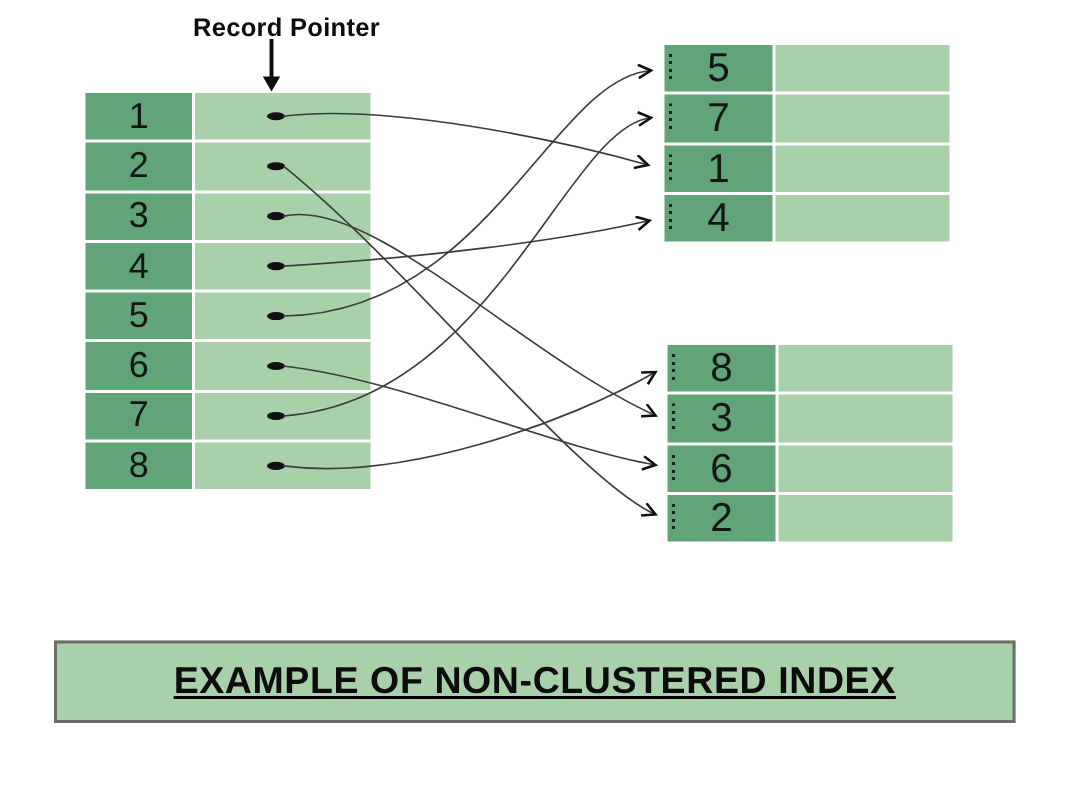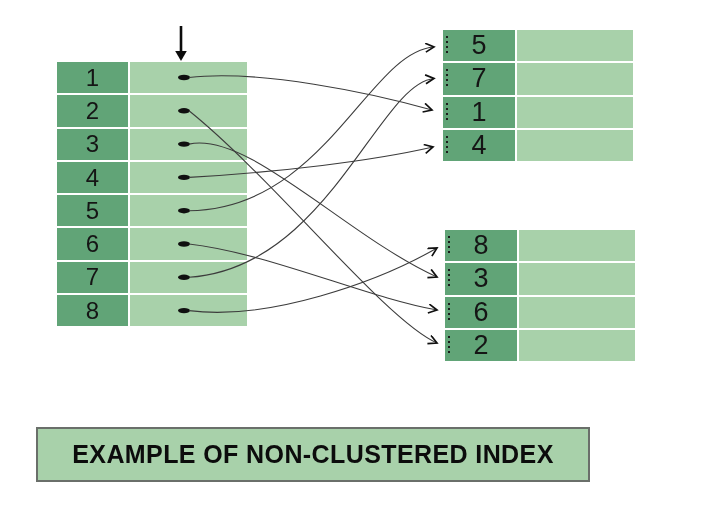--- a/index.html
+++ b/index.html
@@ -44,42 +44,43 @@
     background:repeating-linear-gradient(to bottom,#1d1d1d 0 2px,transparent 2px 5px);
   }
 
   
   .rp-label{
     position:absolute;left:120px;top:9px;width:142px;
     text-align:center;font-weight:bold;font-size:17px;color:#0c0c0c;
     letter-spacing:0.2px;white-space:nowrap;
   }
   .caption{
-    position:absolute;left:36px;top:427px;width:554px;height:55px;
+    position:absolute;left:36px;top:427px;width:641px;height:55px;
     background:var(--data-cell);
     border:2px solid #6a6f6a;
-    display:flex;align-items:center;justify-content:center;
+    display:flex;align-items:center;justify-content:center;text-decoration:underline;
   }
   .caption span{
     font-weight:bold;font-size:25px;color:#0c0c0c;letter-spacing:0.4px;
     white-space:nowrap;
   }
 
   
   .overlay{
     position:absolute;left:0;top:0;width:727px;height:528px;
     pointer-events:none;z-index:5;
   }
   .curve{fill:none;stroke:var(--line);stroke-width:1.1px;}
 </style>
 </head>
 <body>
 
 <div class="stage">
 
+  <div class="rp-label">Record Pointer</div>
 
   <div class="tbl tbl-index">
     <div class="trow">
       <div class="cell keycell">1</div>
       <div class="cell ptrcell"></div>
     </div>
     <div class="trow">
       <div class="cell keycell">2</div>
       <div class="cell ptrcell"></div>
     </div>

